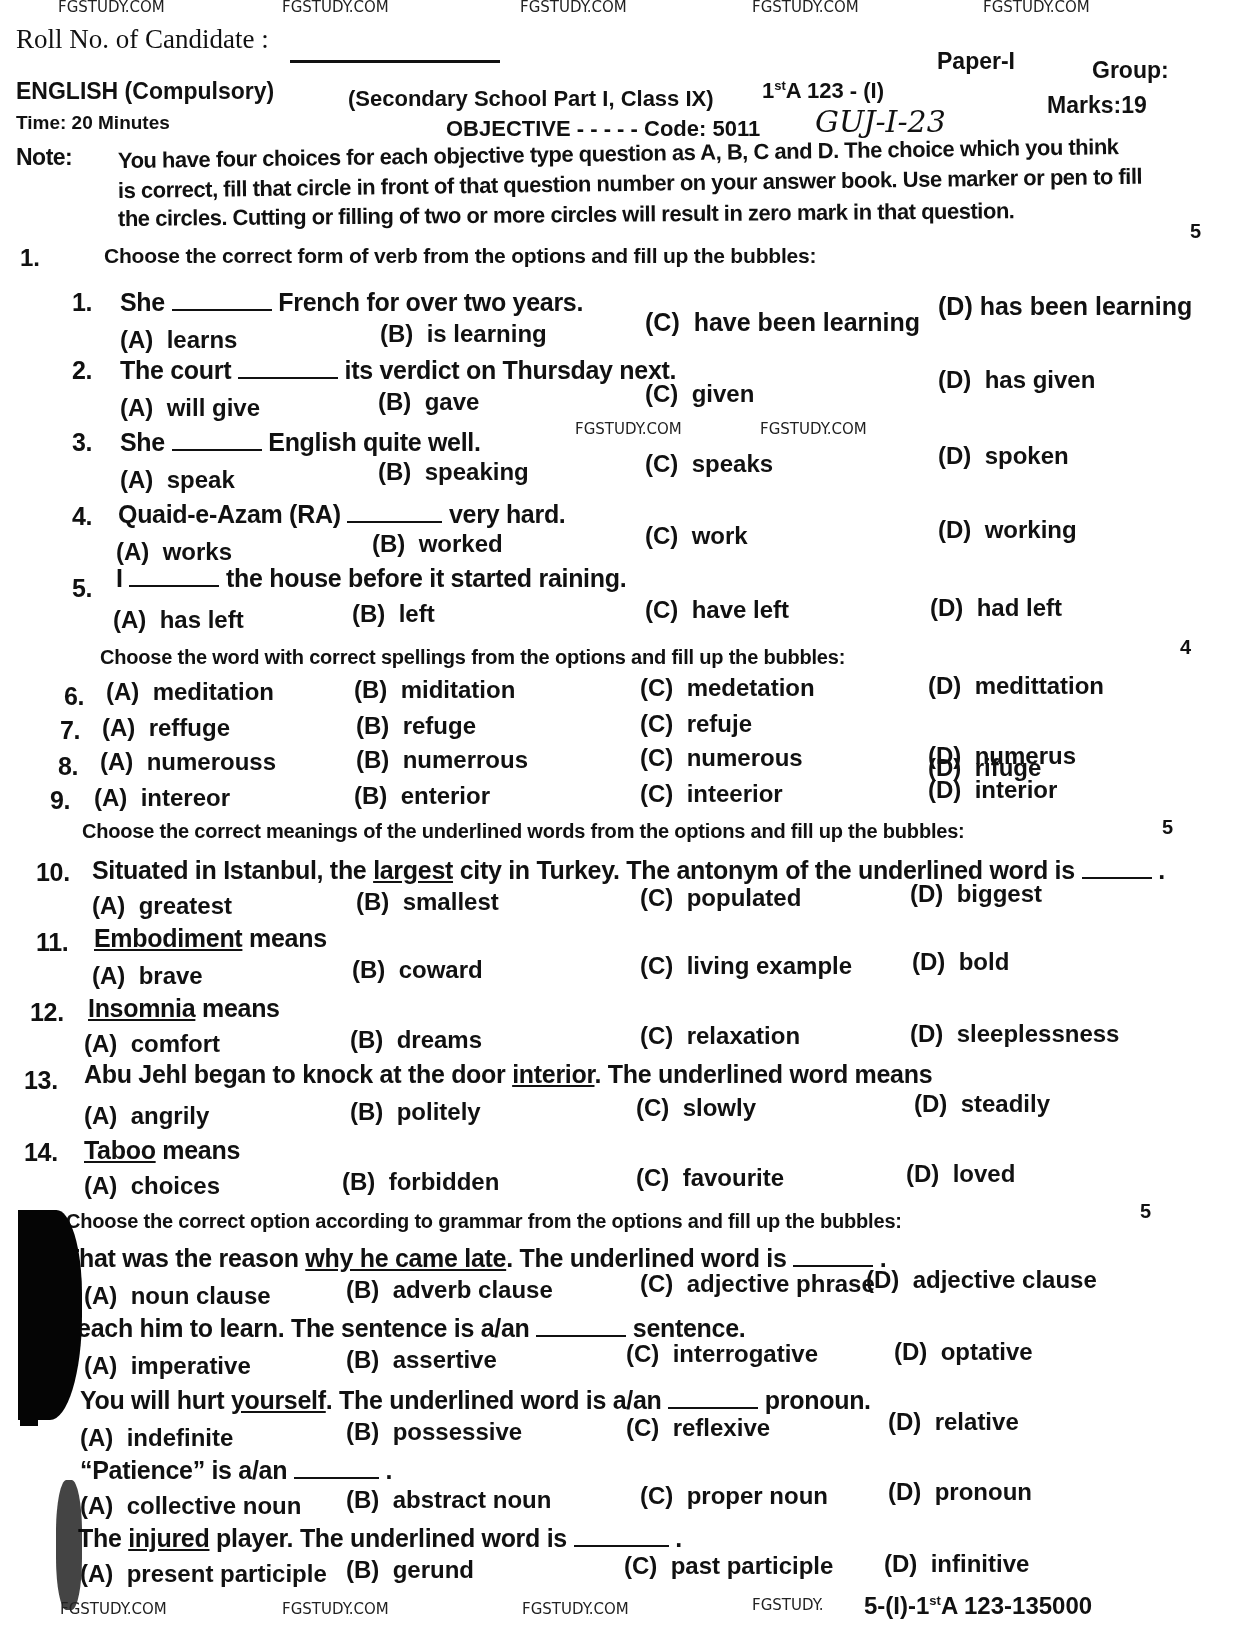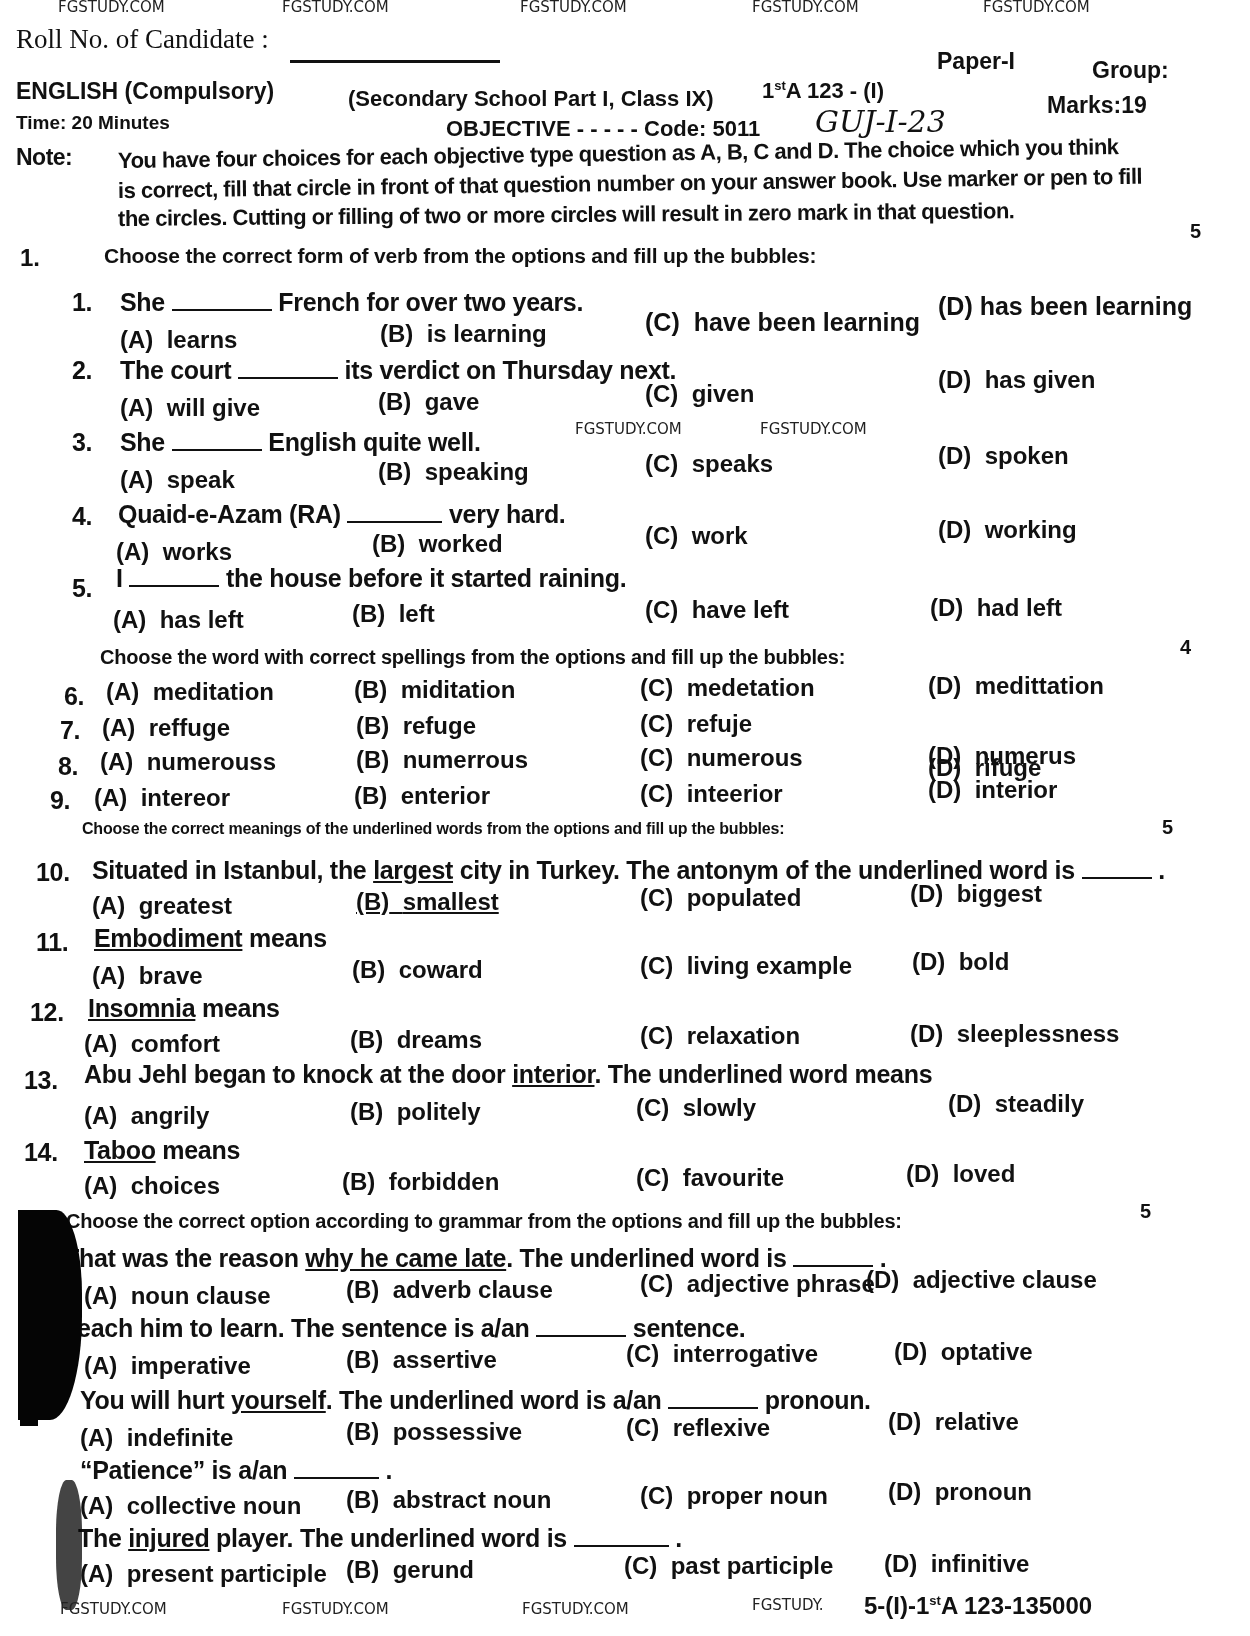--- a/index.html
+++ b/index.html
@@ -109,27 +109,27 @@
 <div class="abs opt" style="left:356px;top:746px;"><span>(B)</span>&nbsp; <span>numerrous</span></div>
 <div class="abs opt" style="left:640px;top:744px;"><span>(C)</span>&nbsp; <span>numerous</span></div>
 <div class="abs opt" style="left:928px;top:742px;"><span>(D)</span>&nbsp; <span>numerus</span></div>
 
 <div class="abs q" style="left:50px;top:786px;">9.</div>
 <div class="abs opt" style="left:94px;top:784px;"><span>(A)</span>&nbsp; <span>intereor</span></div>
 <div class="abs opt" style="left:354px;top:782px;"><span>(B)</span>&nbsp; <span>enterior</span></div>
 <div class="abs opt" style="left:640px;top:780px;"><span>(C)</span>&nbsp; <span>inteerior</span></div>
 <div class="abs opt" style="left:928px;top:776px;"><span>(D)</span>&nbsp; <span>interior</span></div>
 
-<div class="abs sec" style="left:82px;top:820px;font-size:16px;">Choose the correct meanings of the underlined words from the options and fill up the bubbles:</div>
+<div class="abs sec" style="left:82px;top:820px;font-size:20px;">Choose the correct meanings of the underlined words from the options and fill up the bubbles:</div>
 <div class="abs hdr" style="left:1162px;top:816px;font-size:20px;">5</div>
 
 <div class="abs q" style="left:36px;top:858px;">10.</div>
 <div class="abs q" style="left:92px;top:856px;"><span>Situated in Istanbul, the</span> <span class="u">largest</span> <span>city in Turkey. The antonym of the underlined word is</span> <span class="blank" style="width:70px"></span> <span>.</span></div>
 <div class="abs opt" style="left:92px;top:892px;"><span>(A)</span>&nbsp; <span>greatest</span></div>
-<div class="abs opt" style="left:356px;top:888px;text-decoration:underline;"><span>(B)</span>&nbsp; <span>smallest</span></div>
+<div class="abs opt" style="left:356px;top:888px;"><span>(B)</span>&nbsp; <span>smallest</span></div>
 <div class="abs opt" style="left:640px;top:884px;"><span>(C)</span>&nbsp; <span>populated</span></div>
 <div class="abs opt" style="left:910px;top:880px;"><span>(D)</span>&nbsp; <span>biggest</span></div>
 
 <div class="abs q" style="left:36px;top:928px;">11.</div>
 <div class="abs q" style="left:94px;top:924px;"><span class="u">Embodiment</span> <span>means</span></div>
 <div class="abs opt" style="left:92px;top:962px;"><span>(A)</span>&nbsp; <span>brave</span></div>
 <div class="abs opt" style="left:352px;top:956px;"><span>(B)</span>&nbsp; <span>coward</span></div>
 <div class="abs opt" style="left:640px;top:952px;"><span>(C)</span>&nbsp; <span>living example</span></div>
 <div class="abs opt" style="left:912px;top:948px;"><span>(D)</span>&nbsp; <span>bold</span></div>
 
@@ -138,21 +138,21 @@
 <div class="abs opt" style="left:84px;top:1030px;"><span>(A)</span>&nbsp; <span>comfort</span></div>
 <div class="abs opt" style="left:350px;top:1026px;"><span>(B)</span>&nbsp; <span>dreams</span></div>
 <div class="abs opt" style="left:640px;top:1022px;"><span>(C)</span>&nbsp; <span>relaxation</span></div>
 <div class="abs opt" style="left:910px;top:1020px;"><span>(D)</span>&nbsp; <span>sleeplessness</span></div>
 
 <div class="abs q" style="left:24px;top:1066px;">13.</div>
 <div class="abs q" style="left:84px;top:1060px;"><span>Abu Jehl began to knock at the door</span> <span class="u">interior</span><span>. The underlined word means</span></div>
 <div class="abs opt" style="left:84px;top:1102px;"><span>(A)</span>&nbsp; <span>angrily</span></div>
 <div class="abs opt" style="left:350px;top:1098px;"><span>(B)</span>&nbsp; <span>politely</span></div>
 <div class="abs opt" style="left:636px;top:1094px;"><span>(C)</span>&nbsp; <span>slowly</span></div>
-<div class="abs opt" style="left:948px;top:1090px;"><span>(D)</span>&nbsp; <span>steadily</span></div>
+<div class="abs opt" style="left:914px;top:1090px;"><span>(D)</span>&nbsp; <span>steadily</span></div>
 
 <div class="abs q" style="left:24px;top:1138px;">14.</div>
 <div class="abs q" style="left:84px;top:1136px;"><span class="u">Taboo</span> <span>means</span></div>
 <div class="abs opt" style="left:84px;top:1172px;"><span>(A)</span>&nbsp; <span>choices</span></div>
 <div class="abs opt" style="left:342px;top:1168px;"><span>(B)</span>&nbsp; <span>forbidden</span></div>
 <div class="abs opt" style="left:636px;top:1164px;"><span>(C)</span>&nbsp; <span>favourite</span></div>
 <div class="abs opt" style="left:906px;top:1160px;"><span>(D)</span>&nbsp; <span>loved</span></div>
 
 <div class="abs sec" style="left:66px;top:1210px;font-size:20px;">Choose the correct option according to grammar from the options and fill up the bubbles:</div>
 <div class="abs hdr" style="left:1140px;top:1200px;font-size:20px;">5</div>

